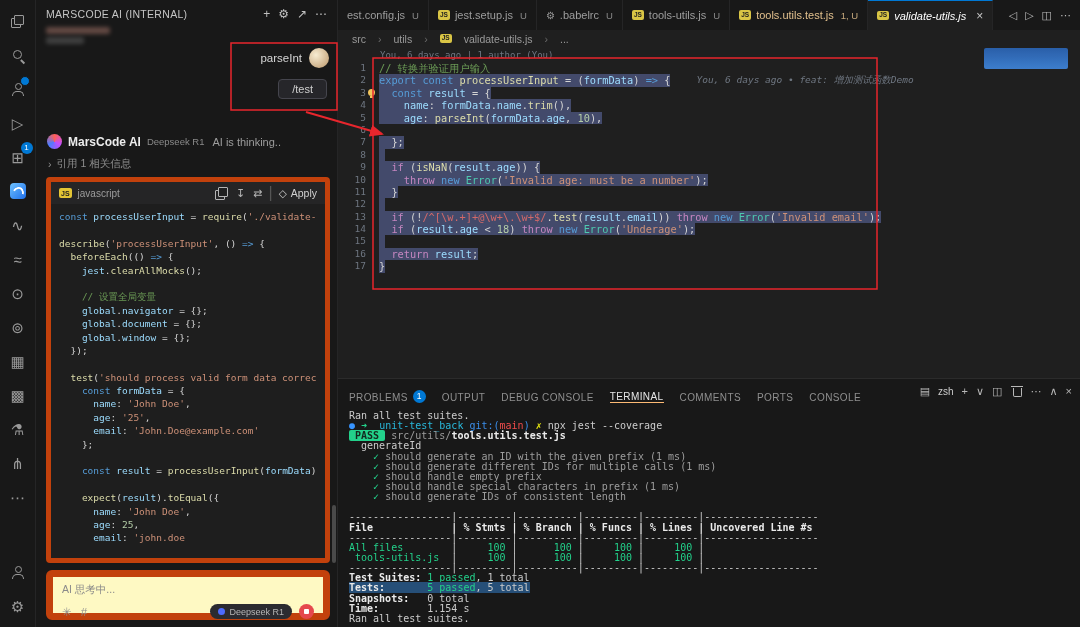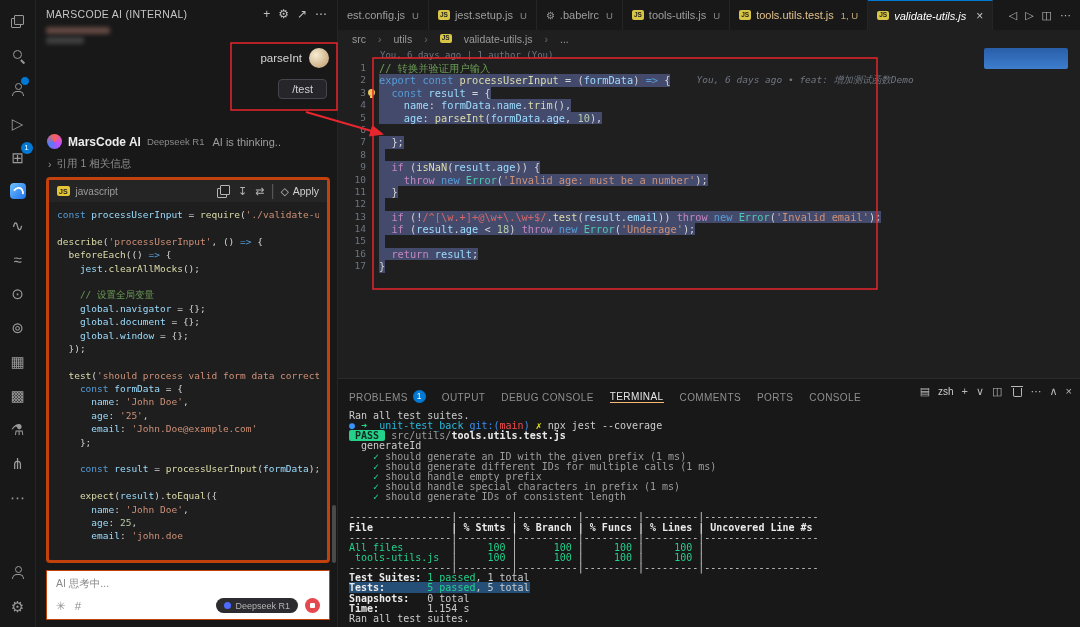--- a/index.html
+++ b/index.html
@@ -44,31 +44,31 @@
   .user-row{position:absolute;right:8px;top:48px;display:flex;align-items:center;gap:7px;}
   .user-name{font-size:11.5px;color:#d6d6d6;}
   .avatar{width:20px;height:20px;border-radius:50%;background:radial-gradient(circle at 35% 35%,#f7ecd2,#cdb089 70%,#9c7e57);}
   .chip{position:absolute;right:10px;top:79px;background:#26262a;border:1px solid #45454d;border-radius:4px;padding:3px 13px;font-size:11px;color:#cfcfcf;cursor:pointer;}
   .ai-row{position:absolute;left:11px;top:134px;display:flex;align-items:center;gap:6px;white-space:nowrap;}
   .ai-logo{width:15px;height:15px;border-radius:50%;background:conic-gradient(#ff5f56,#c24dff,#4d7cff,#ff5f56);flex:none;}
   .ai-name{font-size:12px;font-weight:bold;color:#ececec;}
   .ai-model{font-size:9.5px;color:#8a8a8a;}
   .ai-status{font-size:11px;color:#9d9d9d;margin-left:2px;}
   .ref-row{position:absolute;left:12px;top:157px;font-size:10.5px;color:#8f8f8f;display:flex;gap:5px;align-items:center;cursor:pointer;}
-  .codeblock{position:absolute;left:10px;top:177px;width:284px;height:386px;background:#1e1e1e;border:3px solid #c2410c;border-radius:4px;overflow:hidden;box-sizing:border-box;}
+  .codeblock{position:absolute;left:10px;top:177px;width:284px;height:386px;background:#1e1e1e;border:5px solid #c2410c;border-radius:4px;overflow:hidden;box-sizing:border-box;}
   .cb-header{height:22px;background:#252526;display:flex;align-items:center;padding:0 8px;gap:6px;}
   .js-badge{background:#e3c535;color:#1e1e1e;font-size:7px;font-weight:bold;padding:1.5px 2px;border-radius:2px;line-height:1;}
   .cb-lang{font-size:10px;color:#9d9d9d;flex:1;}
   .cb-icons{display:flex;gap:8px;color:#b5b5b5;font-size:11px;align-items:center;}
   .cb-sep{color:#555;}
   .cb-apply{display:flex;align-items:center;gap:4px;color:#d0d0d0;font-size:10.5px;cursor:pointer;}
   .cb-body{padding:6px 8px;font-family:"DejaVu Sans Mono",monospace;font-size:9.5px;line-height:13.4px;white-space:pre;color:#d4d4d4;overflow:hidden;}
   .cb-row{height:13.4px;overflow:hidden;}
   .sb-scroll{position:absolute;right:1px;top:505px;width:4px;height:58px;background:#4a4a4a;border-radius:2px;cursor:pointer;}
-  .chat-input{position:absolute;left:10px;top:570px;width:284px;height:50px;border:1px solid #c2410c;border-radius:0;background:#ffffff;box-sizing:border-box;padding:6px 9px;cursor:text;}
+  .chat-input{position:absolute;left:10px;top:570px;width:284px;height:50px;border:7px solid #c2410c;border-radius:6px;background:#fef9c3;box-sizing:border-box;padding:6px 9px;cursor:text;}
   .ci-status{font-size:10.5px;color:#8a8a8a;}
   .ci-row{display:flex;align-items:center;gap:9px;margin-top:7px;}
   .ci-ic{color:#8f8f8f;font-size:11.5px;cursor:pointer;}
   .ci-right{margin-left:auto;display:flex;align-items:center;gap:7px;}
   .model-pill{display:flex;align-items:center;gap:4px;background:#2b2b30;border-radius:9px;padding:2.5px 8px;font-size:9px;color:#b5b5b5;cursor:pointer;}
   .pill-dot{width:7px;height:7px;border-radius:50%;background:#4d6bfe;}
   .stop-btn{width:15px;height:15px;border-radius:50%;background:#e5484d;position:relative;cursor:pointer;}
   .stop-btn::after{content:"";position:absolute;left:5px;top:5px;width:5px;height:5px;background:#fff;border-radius:1px;}
 
   

